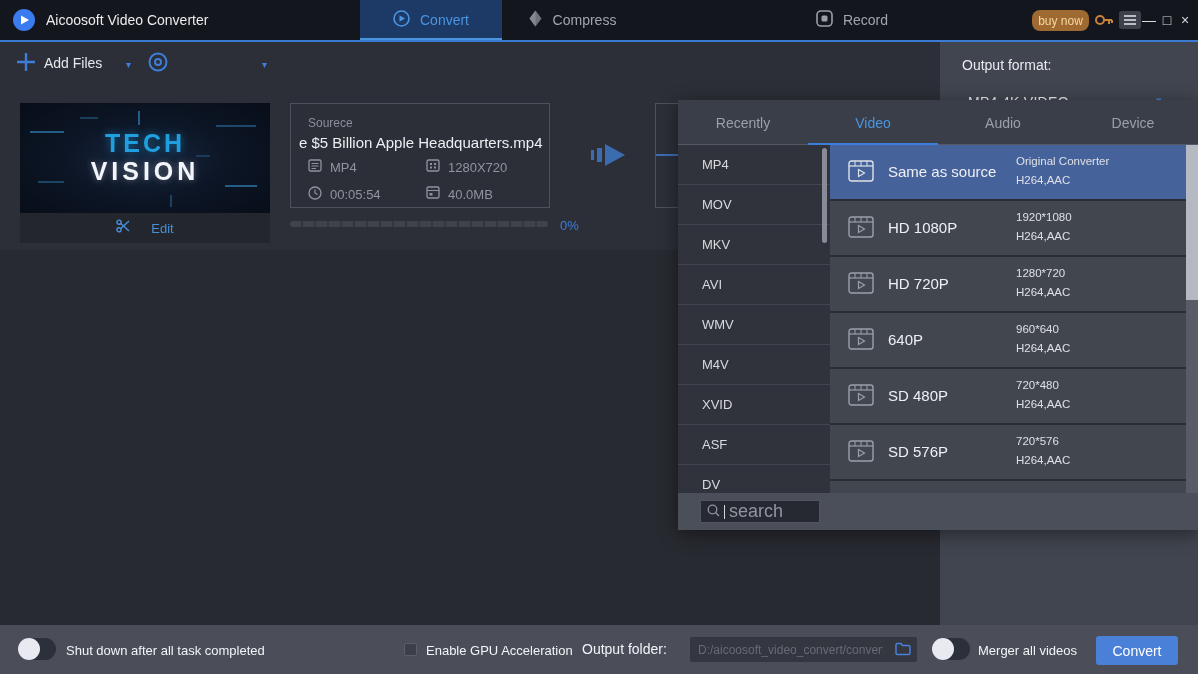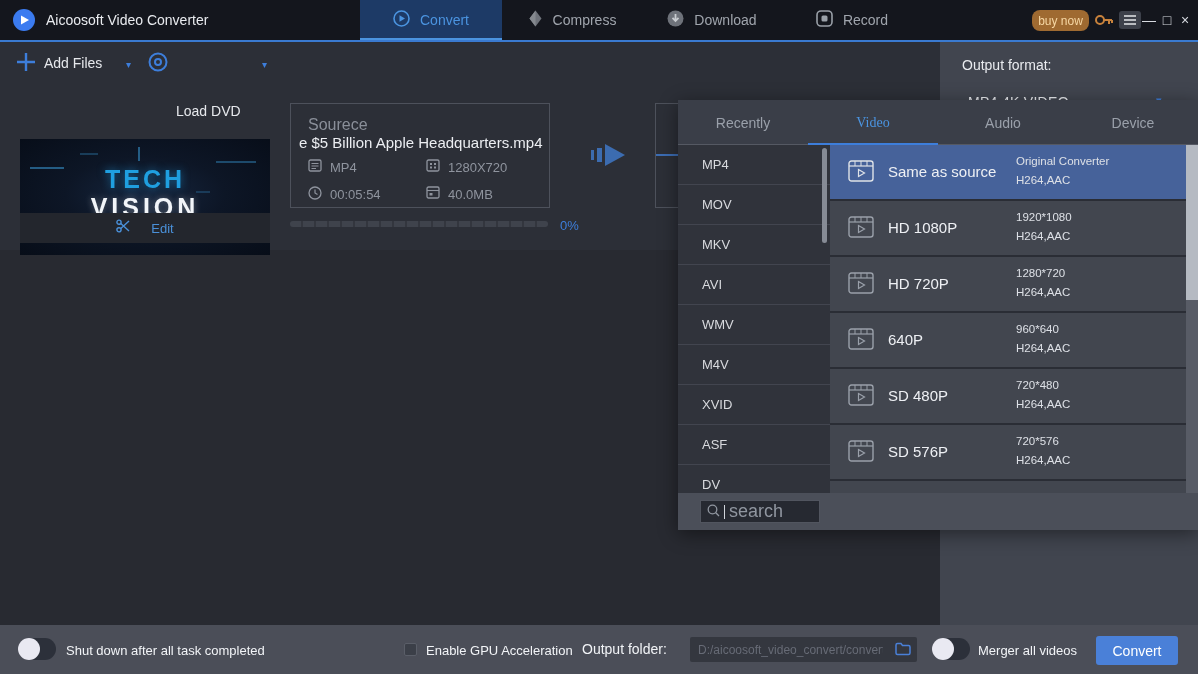--- a/index.html
+++ b/index.html
@@ -30,58 +30,58 @@
   .caret { position:absolute; color:#3d7edb; font-size:10px; }
 
   
   .right-panel { position:absolute; left:940px; top:42px; width:258px; height:583px; background:#41454f; }
   .of-label { position:absolute; left:962px; top:57px; font-size:14px; color:#e9ebef; }
   .of-value { position:absolute; left:968px; top:94px; font-size:14px; color:#e9ebef; letter-spacing:.3px; }
   .of-caret { position:absolute; left:1156px; top:94px; color:#3d7edb; font-size:11px; }
 
   
   .thumb { position:absolute; left:20px; top:103px; width:250px; height:140px; }
-  .thumb-img { position:absolute; left:0; top:0; width:250px; height:116px; background:radial-gradient(ellipse at 50% 48%, #16263f 0%, #0d1626 45%, #070d18 100%); overflow:hidden;margin-top:36px; }
+  .thumb-img { position:absolute; left:0; top:0; width:250px; height:116px; background:radial-gradient(ellipse at 50% 48%, #16263f 0%, #0d1626 45%, #070d18 100%); overflow:hidden; }
   .streak { position:absolute; background:#2a6f9e; opacity:.8; }
   .s1 { left:10px; top:28px; width:34px; height:2px; }
   .s2 { left:196px; top:22px; width:40px; height:2px; opacity:.6; }
   .s3 { left:18px; top:78px; width:26px; height:2px; opacity:.55; }
   .s4 { left:205px; top:82px; width:32px; height:2px; }
   .s5 { left:118px; top:8px; width:2px; height:14px; }
   .s6 { left:150px; top:92px; width:2px; height:12px; opacity:.5; }
   .s7 { left:60px; top:14px; width:18px; height:2px; opacity:.45; }
   .s8 { left:176px; top:52px; width:14px; height:2px; opacity:.4; }
   .thumb-t1 { position:absolute; left:0; top:26px; width:250px; text-align:center; font-size:25px; font-weight:bold; letter-spacing:3px; color:#1f9fe0; text-shadow:0 0 8px rgba(31,159,224,.55); }
   .thumb-t2 { position:absolute; left:0; top:54px; width:250px; text-align:center; font-size:25px; font-weight:bold; letter-spacing:4px; color:#f2f5f9; text-shadow:0 0 7px rgba(255,255,255,.35); }
   .thumb-edit { position:absolute; left:0; top:110px; width:250px; height:30px; background:#23262d; display:flex; align-items:center; justify-content:center; gap:20px; }
   .edit-label { font-size:13px; color:#4a90d9; }
 
   
   .src-panel { position:absolute; left:290px; top:103px; width:260px; height:105px; border:1px solid #4d515b; }
-  .src-label { position:absolute; left:17px; top:12px; font-size:16px; color:#8a8f99; }
+  .src-label { position:absolute; left:17px; top:12px; font-size:12px; color:#8a8f99; }
   .src-name { position:absolute; left:8px; top:30px; width:248px; font-size:15px; color:#eceef2; white-space:nowrap; overflow:hidden; }
   .meta { position:absolute; display:flex; align-items:center; gap:8px; font-size:13px; color:#8f949e; }
   .m1 { left:17px; top:55px; } .m2 { left:135px; top:55px; }
   .m3 { left:17px; top:82px; } .m4 { left:135px; top:82px; }
 
   .flow-arrow { position:absolute; left:591px; top:142px; }
 
   
   .tgt-panel { position:absolute; left:655px; top:103px; width:260px; height:105px; border:1px solid #4d515b; }
   .tgt-line { position:absolute; left:656px; top:154px; width:22px; height:2px; background:#3c6db4; }
 
   
   .progress { position:absolute; left:290px; top:221px; width:258px; height:6px; border-radius:3px; background:repeating-linear-gradient(90deg,#3f434c 0 11px,#33363e 11px 13px); }
   .progress-pct { position:absolute; left:560px; top:218px; font-size:13px; color:#3d7edb; }
 
   
   .popup { position:absolute; left:678px; top:100px; width:520px; height:430px; overflow:hidden; box-shadow:0 4px 18px rgba(0,0,0,.45); }
   .pp-tabbar { position:absolute; left:0; top:0; width:520px; height:45px; background:#3a3e48; border-bottom:1px solid #555963; }
   .pp-tab { position:absolute; top:0; width:130px; height:45px; display:flex; align-items:center; justify-content:center; font-size:14px; color:#9aa0aa; }
-  .pp-tab.active { color:#4b94e0; box-shadow:inset 0 -2px 0 #3d7edb;font-family:Liberation Serif, serif; }
+  .pp-tab.active { color:#4b94e0; box-shadow:inset 0 -2px 0 #3d7edb; }
   .ppt-0 { left:0; } .ppt-1 { left:130px; } .ppt-2 { left:260px; } .ppt-3 { left:390px; }
   .fmt-list { position:absolute; left:0; top:45px; width:152px; height:385px; background:#30333b; display:flex; flex-direction:column; }
   .fmt-item { flex:none; height:40px; line-height:40px; padding-left:24px; font-size:13px; color:#d8dade; border-bottom:1px solid #42454f; }
   .fmt-scroll { position:absolute; left:144px; top:48px; width:5px; height:95px; background:#868b95; border-radius:3px; }
   .preset-list { position:absolute; left:152px; top:45px; width:356px; height:385px; display:flex; flex-direction:column; gap:2px; background:#2a2d35; }
   .preset { flex:none; position:relative; height:54px; background:#42464f; }
   .preset.selected { background:#46629a; }
   .preset-icon { position:absolute; left:18px; top:15px; }
   .preset-name { position:absolute; left:58px; top:18px; font-size:15px; color:#eef0f4; }
   .preset-res { position:absolute; left:186px; top:10px; font-size:11.5px; color:#dde0e6; }
@@ -135,29 +135,20 @@
     </div>
     <div class="tb-tab tab-compress">
       <span>
         <svg width="15" height="17" viewBox="0 0 15 17">
             <path d="M7.5 0.5 L13.5 8.5 L7.5 16.5 L1.5 8.5 Z" fill="#6e727a"></path>
             <path d="M7.5 0.5 L1.5 8.5 L7.5 16.5 Z" fill="#85898f"></path>
           </svg>
       </span>
       <span>Compress</span>
     </div>
-    <div class="tb-tab tab-download">
-      <span>
-        <svg width="17" height="17" viewBox="0 0 17 17">
-            <circle cx="8.5" cy="8.5" r="8" fill="#6e727a"></circle>
-            <path d="M8.5 4 V10 M5.5 7.8 L8.5 11 L11.5 7.8" stroke="#c9ccd1" stroke-width="1.8" fill="none"></path>
-          </svg>
-      </span>
-      <span>Download</span>
-    </div>
     <div class="tb-tab tab-record">
       <span>
         <svg width="17" height="17" viewBox="0 0 17 17">
             <rect x="1" y="1" width="15" height="15" rx="4" fill="none" stroke="#9aa0a8" stroke-width="1.6"></rect>
             <rect x="5.5" y="5.5" width="6" height="6" rx="1.5" fill="#9aa0a8"></rect>
           </svg>
       </span>
       <span>Record</span>
     </div>
 

